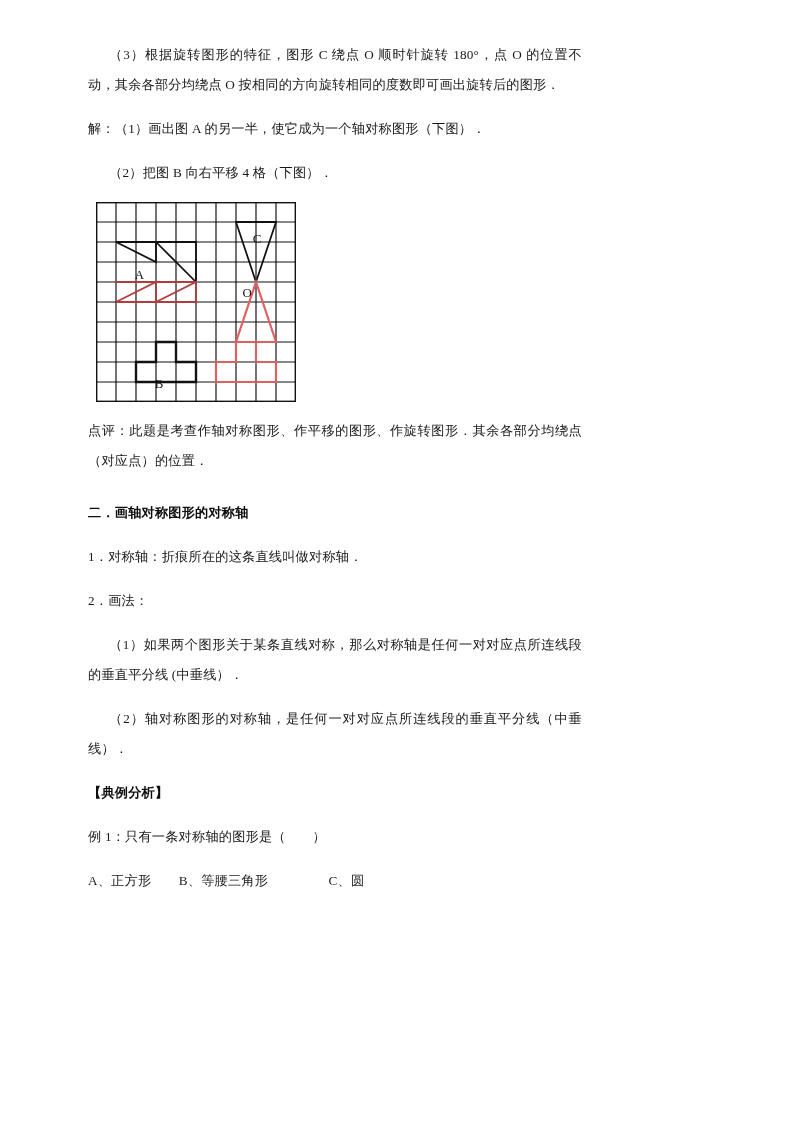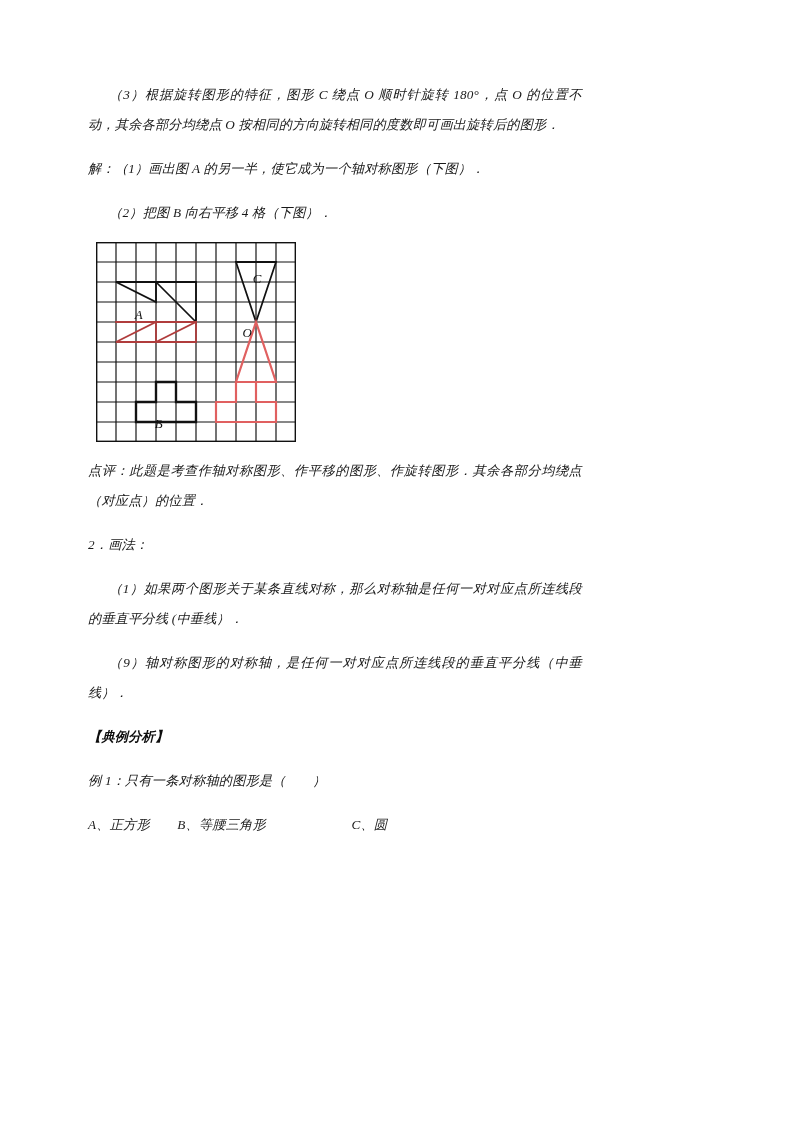--- a/index.html
+++ b/index.html
@@ -15,22 +15,21 @@
     color: #1a1a1a;
     position: relative;
     overflow: hidden;
   }
   .page {
     position: absolute;
     left: 0; top: 0;
     width: 654px;
     height: 1122px;
     box-sizing: border-box;
-    padding: 80px 72px 60px 88px;
-    font-style: italic;
+    padding: 40px 72px 60px 88px;
   }
   .para {
     font-size: 13.2px;
     line-height: 30px;
     margin: 0 0 14px 0;
     text-align: justify;
     letter-spacing: 0.2px;
     color: #181818;
   }
   .para.indent {
@@ -102,21 +101,21 @@
   .opt-row {
     font-size: 13.2px;
     line-height: 30px;
     margin: 0 0 14px 0;
     letter-spacing: 0.2px;
   }
   .opt-row span.opt {
     display: inline-block;
   }
   .opt-a { margin-right: 24px; }
-  .opt-b { margin-right: 82px; }
+  .opt-b { margin-right: 57px; }
 </style>
 </head>
 <body>
 
 <div class="page">
 
   <p class="para indent">（3）根据旋转图形的特征，图形 C 绕点 O 顺时针旋转 180°，点 O 的位置不动，其余各部分均绕点 O 按相同的方向旋转相同的度数即可画出旋转后的图形．</p>
 
   <p class="para noindent">解：（1）画出图 A 的另一半，使它成为一个轴对称图形（下图）．</p>
 
@@ -181,27 +180,29 @@
 
       <text class="fig-label" x="37.5" y="74.5">A</text>
       <text class="fig-label" x="57.0" y="180.0">B</text>
       <text class="fig-label" x="152.0" y="39.5">C</text>
       <text class="fig-label" x="142.0" y="92.5">O</text>
     </svg>
   </div>
 
   <p class="para noindent">点评：此题是考查作轴对称图形、作平移的图形、作旋转图形．其余各部分均绕点（对应点）的位置．</p>
 
-
+  <h2 class="heading section-gap-top">二．画轴对称图形的对称轴</h2>
+
+  <p class="para noindent">1．对称轴：折痕所在的这条直线叫做对称轴．</p>
 
   <p class="para noindent">2．画法：</p>
 
   <p class="para indent">（1）如果两个图形关于某条直线对称，那么对称轴是任何一对对应点所连线段的垂直平分线 (中垂线）．</p>
 
-  <p class="para indent">（9）轴对称图形的对称轴，是任何一对对应点所连线段的垂直平分线（中垂线）．</p>
+  <p class="para indent">（2）轴对称图形的对称轴，是任何一对对应点所连线段的垂直平分线（中垂线）．</p>
 
   <h2 class="heading">【典例分析】</h2>
 
   <p class="para noindent">例 1：只有一条对称轴的图形是（　　）</p>
 
   <div class="opt-row">
     <span class="opt opt-a">A、正方形</span>
     <span class="opt opt-b">B、等腰三角形</span>
     <span class="opt opt-c">C、圆</span>
   </div>

